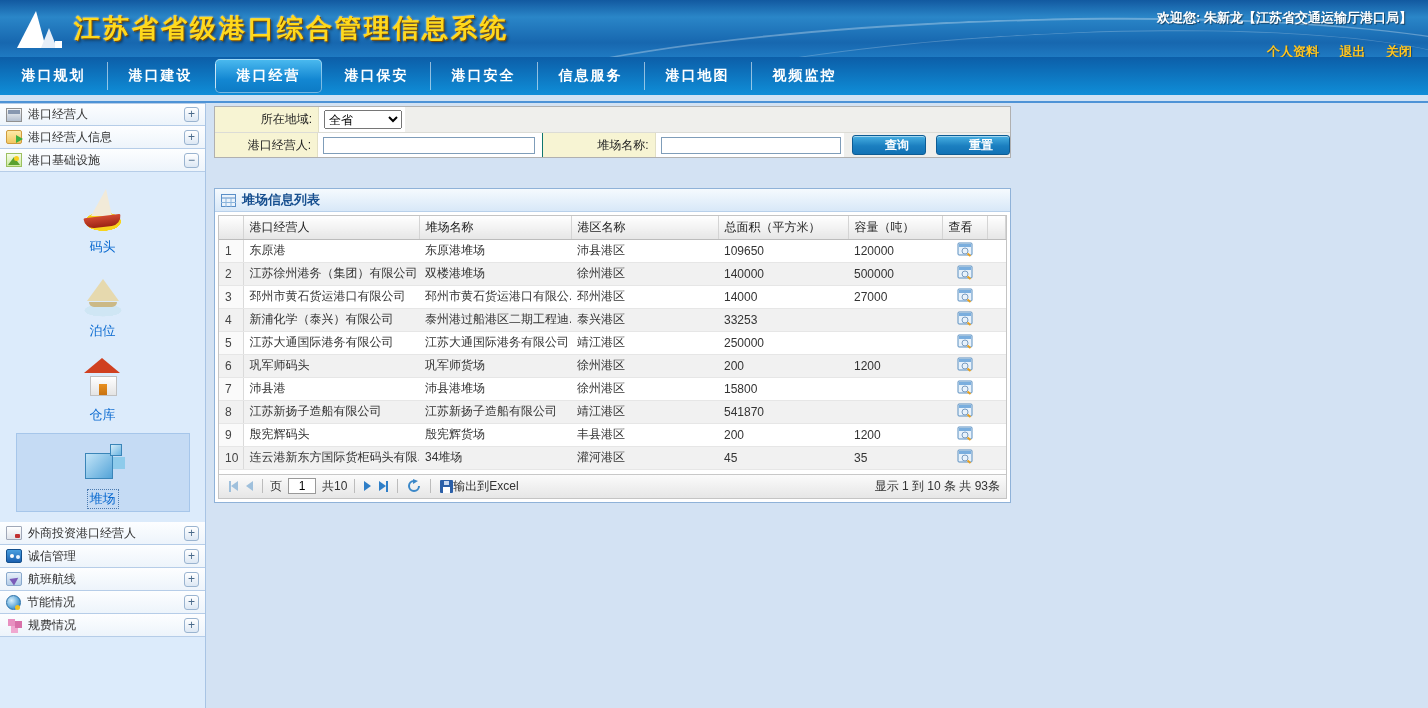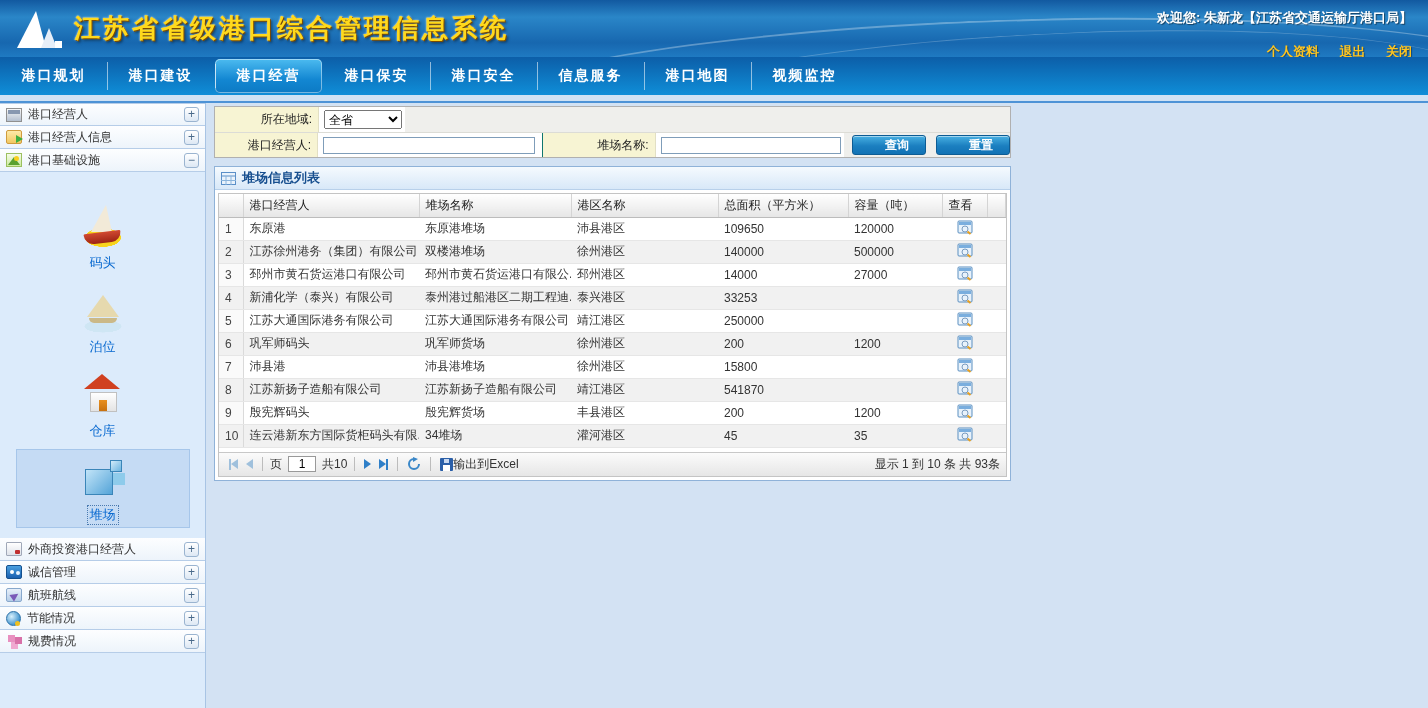--- a/index.html
+++ b/index.html
@@ -52,21 +52,21 @@
     background:linear-gradient(180deg,#fdfeff,#edf4fb);
     border-bottom:1px solid #b6cde8; font-size:12px; color:#333; cursor:pointer;
   }
   .acc-item:first-child { border-top:1px solid #b6cde8; }
   .acc-label { flex:1; margin-left:6px; }
   .acc-toggle {
     width:15px; height:15px; border:1px solid #9ab4d0; border-radius:3px;
     background:linear-gradient(#ffffff,#dde8f4); color:#4a6a8a;
     font-size:12px; line-height:13px; text-align:center; cursor:pointer;
   }
-  .facility-zone { padding:26px 0 4px; }
+  .facility-zone { padding:10px 0 4px; }
   .facility { width:150px; margin:0 auto 7px; padding:5px 0 3px; text-align:center; cursor:pointer; }
   .facility.selected { width:172px; background:#c5dbf4; outline:1px solid #a6c6ea; }
   .fi-label { display:inline-block; color:#0a6ad0; font-size:13px; margin-top:3px; }
   .facility.selected .fi-label { outline:1px dotted #4a7ab0; padding:0 2px; }
   .fi-icon { display:block; margin:0 auto; width:52px; height:48px; position:relative; }
   
   .dock-boat-icon { background:radial-gradient(closest-side at 50% 72%, #f8d41c 0%, #f8d41c 68%, transparent 70%); }
   .dock-boat-icon::before { content:""; position:absolute; left:14px; top:2px; width:0; height:0;
     border-left:15px solid transparent; border-right:6px solid transparent; border-bottom:27px solid #f2ead8; }
   .dock-boat-icon::after { content:""; position:absolute; left:7px; bottom:8px; width:37px; height:11px;
@@ -128,21 +128,21 @@
   select.region { width:78px; height:19px; font-size:12px; font-family:"Liberation Sans",sans-serif; }
   input.text { width:212px; height:17px; border:1px solid #7f9db9; font-size:12px; padding:0 2px; }
   input.text.t2 { width:180px; }
   .f-buttons { flex:1; display:flex; align-items:center; gap:10px; padding-left:8px; }
   .btn { width:74px; height:20px; border:1px solid #0d5c94; border-radius:3px; cursor:pointer;
     background:linear-gradient(180deg,#48b0e2 0%,#1b7fc0 55%,#1272b4 100%);
     color:#fff; font-size:12px; font-weight:bold; text-align:center; line-height:18px;
     box-shadow:inset 0 1px 0 rgba(255,255,255,.5);padding-left:16px; }
   .f-rest { flex:1; }
   
-  .panel { width:797px; margin-top:8px; border:1px solid #8fb2d8; background:#fff; }
+  .panel { width:797px; margin-top:30px; border:1px solid #8fb2d8; background:#fff; }
   .panel-title { height:23px; display:flex; align-items:center; padding:0 6px;
     background:linear-gradient(180deg,#f5fafe,#d8e8f8); border-bottom:1px solid #b8d0ea; }
   .panel-title-text { color:#174f8f; font-weight:bold; font-size:13px; margin-left:6px; }
   .grid { margin:3px; border:1px solid #c4c4c4; }
   table.data { border-collapse:collapse; width:100%; font-size:12px; color:#333; table-layout:fixed; }
   table.data th { height:23px; font-weight:normal; text-align:left; padding:0 6px; color:#222;
     background:linear-gradient(180deg,#ffffff,#e6e6e6);
     border-right:1px solid #d4d4d4; border-bottom:1px solid #bcbcbc; overflow:hidden; white-space:nowrap; }
   table.data td { height:23px; padding:0 6px; border-bottom:1px solid #e6e6e6; overflow:hidden; white-space:nowrap; }
   table.data tr:nth-child(even) td { background:#f1f1f1; }

